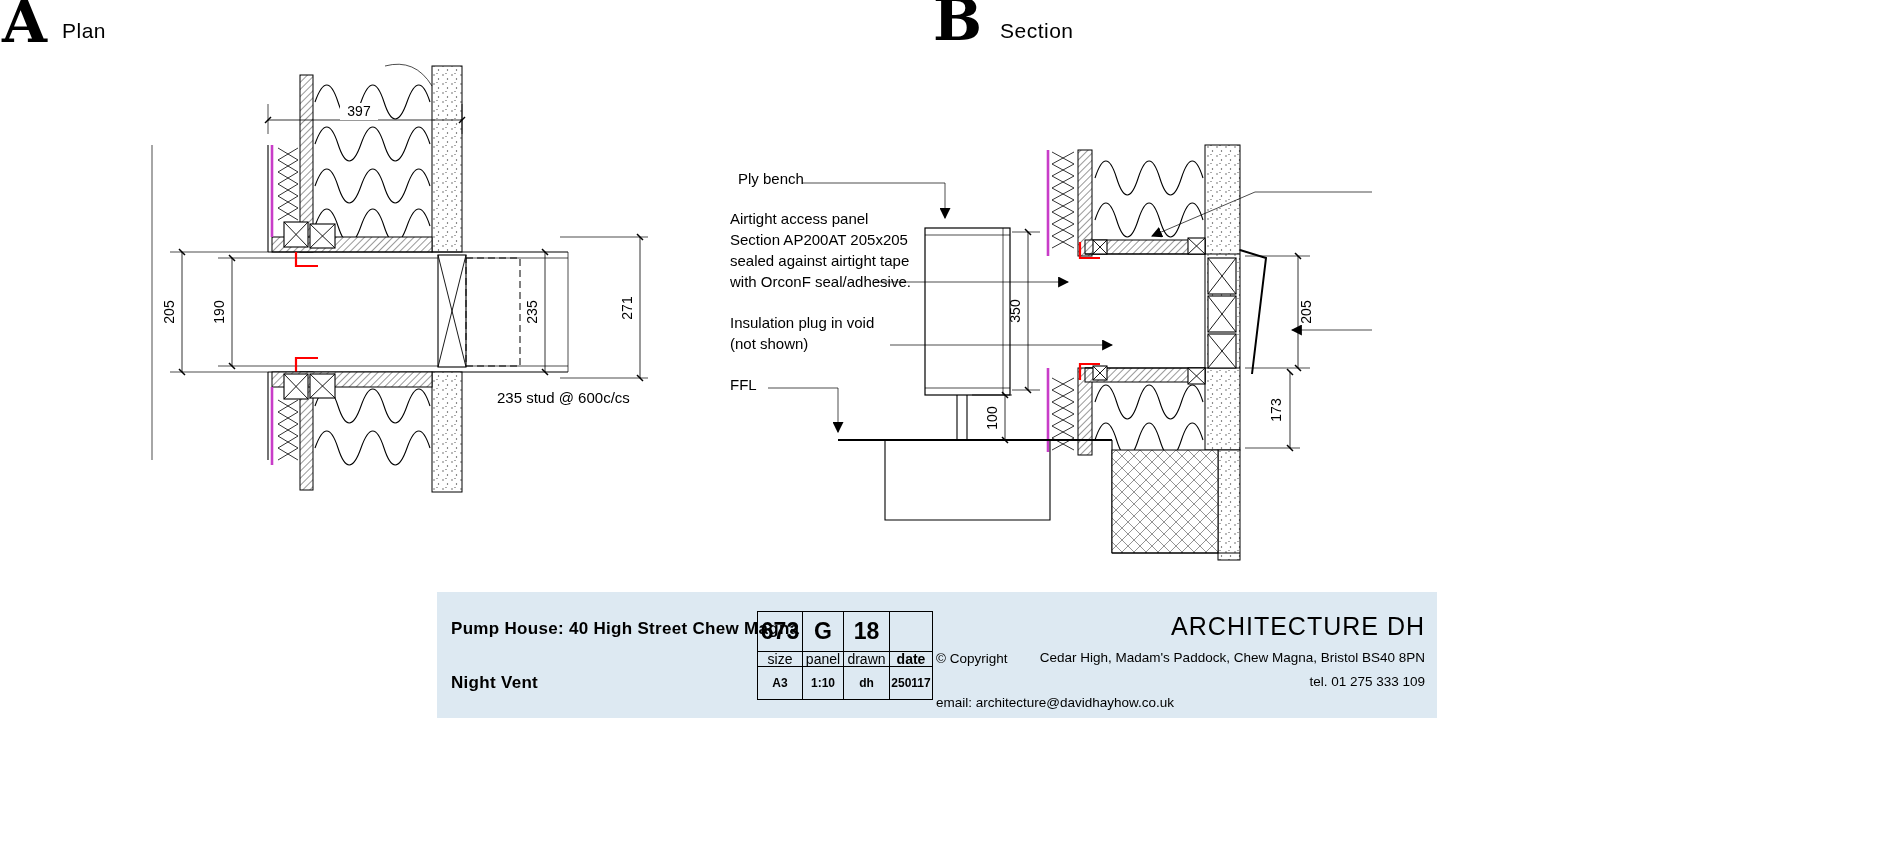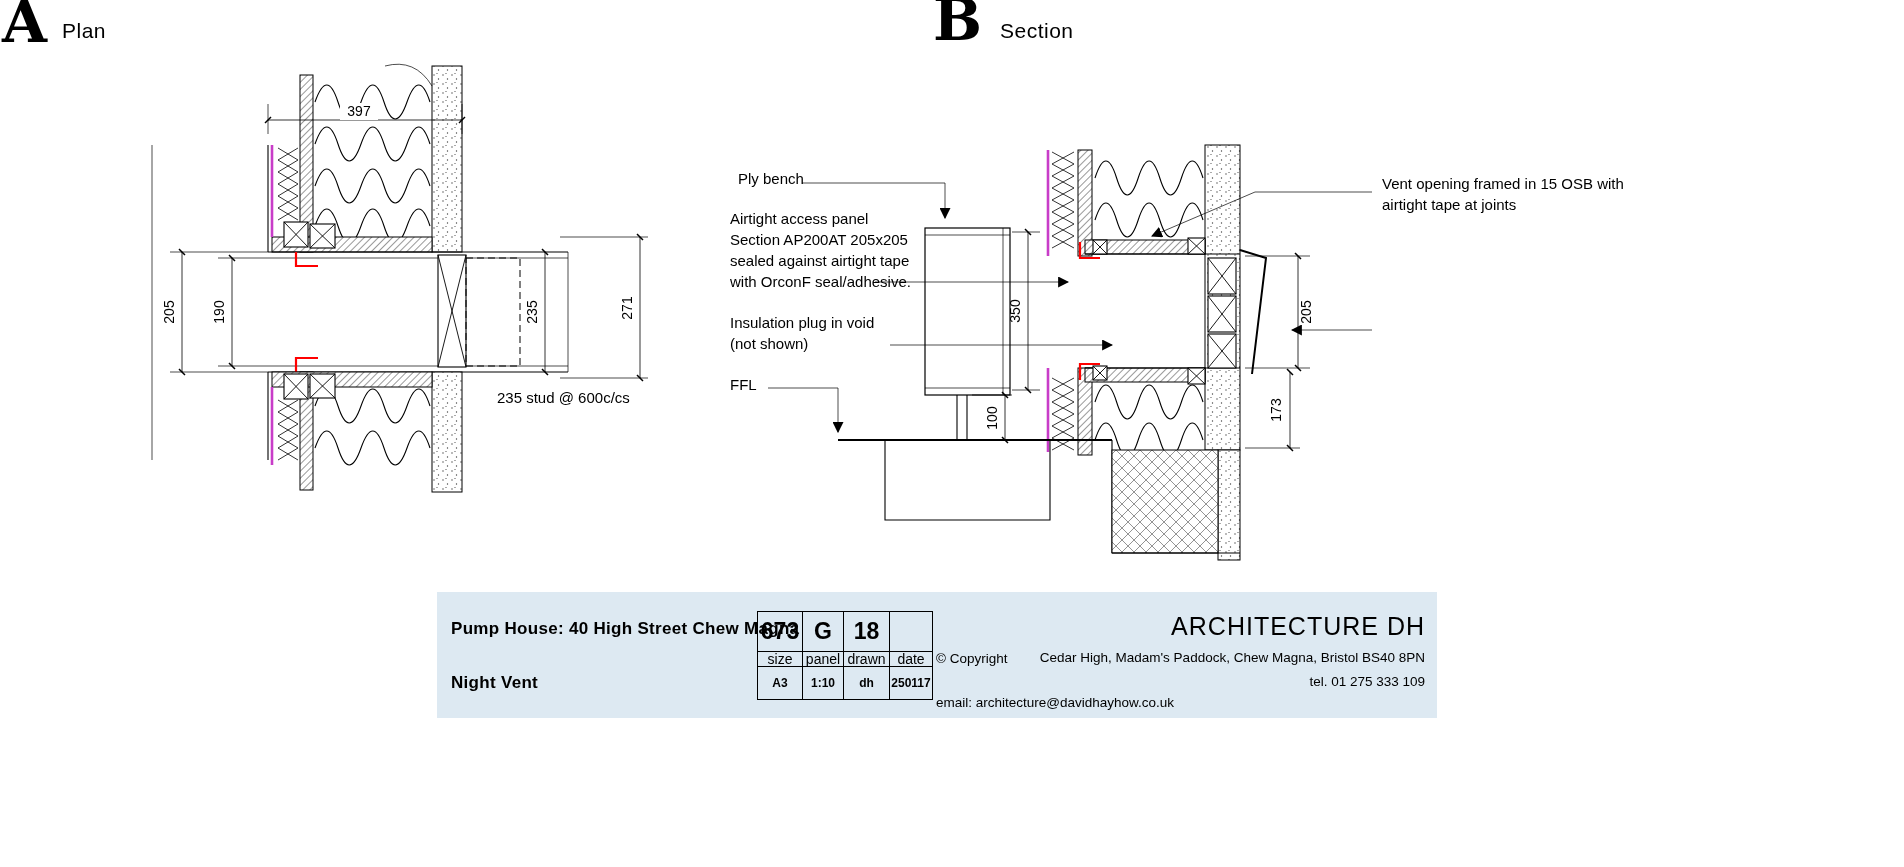--- a/index.html
+++ b/index.html
@@ -31,21 +31,21 @@
     background-color:var(--title-block-bg,#dde9f2);
     background-image:radial-gradient(#c7d8e6 0.6px, transparent 0.6px);
     background-size:4px 4px; }
   .tb-project { position:absolute; left:14px; top:27px; font-size:17px; font-weight:bold; letter-spacing:0.3px; }
   .tb-drawing { position:absolute; left:14px; top:81px; font-size:17px; font-weight:bold; letter-spacing:0.3px; }
   .tb-table { position:absolute; left:320px; top:19px; display:grid;
     grid-template-columns:45px 41px 46px 42px; grid-template-rows:40px 15px 32px;
     border:1.6px solid #000; background:#fff0; }
   .tb-cell { border-right:1px solid #000; border-bottom:1px solid #000;
     display:flex; align-items:center; justify-content:center; }
-  .tb-cell.noR { border-right:none; }
+  .tb-cell.noR { border-right:none;font-weight:bold; }
   .tb-cell.noB { border-bottom:none; }
   .tb-big { font-size:23px; font-weight:bold; }
   .tb-lbl { font-size:14px; }
   .tb-val { font-size:12px; font-weight:bold; }
   .tb-copy  { position:absolute; left:499px; top:59px; font-size:13.5px; }
   .tb-email { position:absolute; left:499px; top:83px; font-size:13.5px;margin-top:20px; }
   .tb-firm  { position:absolute; right:12px; top:20px; font-size:25px; font-weight:normal; letter-spacing:1px; }
   .tb-addr  { position:absolute; right:12px; top:58px; font-size:13.5px; }
   .tb-tel   { position:absolute; right:12px; top:82px; font-size:13.5px; }
 </style>
@@ -312,24 +312,20 @@
     <div>sealed against airtight tape</div>
     <div>with OrconF seal/adhesive.</div>
   </div>
   <div class="ann" style="left:730px; top:312px;">
     <div>Insulation plug in void</div>
     <div>(not shown)</div>
   </div>
   <div class="ann" style="left:730px; top:374px;">
     <div>FFL</div>
   </div>
-  <div class="ann" style="left:1382px; top:173px;">
-    <div>Vent opening framed in 15 OSB with</div>
-    <div>airtight tape at joints</div>
-  </div>
 
   <div class="titleblock">
     <div class="tb-project">Pump House: 40 High Street Chew Magna</div>
     <div class="tb-drawing">Night Vent</div>
 
     <div class="tb-table">
       <div class="tb-cell tb-big">673</div>
       <div class="tb-cell tb-big">G</div>
       <div class="tb-cell tb-big">18</div>
       <div class="tb-cell tb-big noR"></div>

